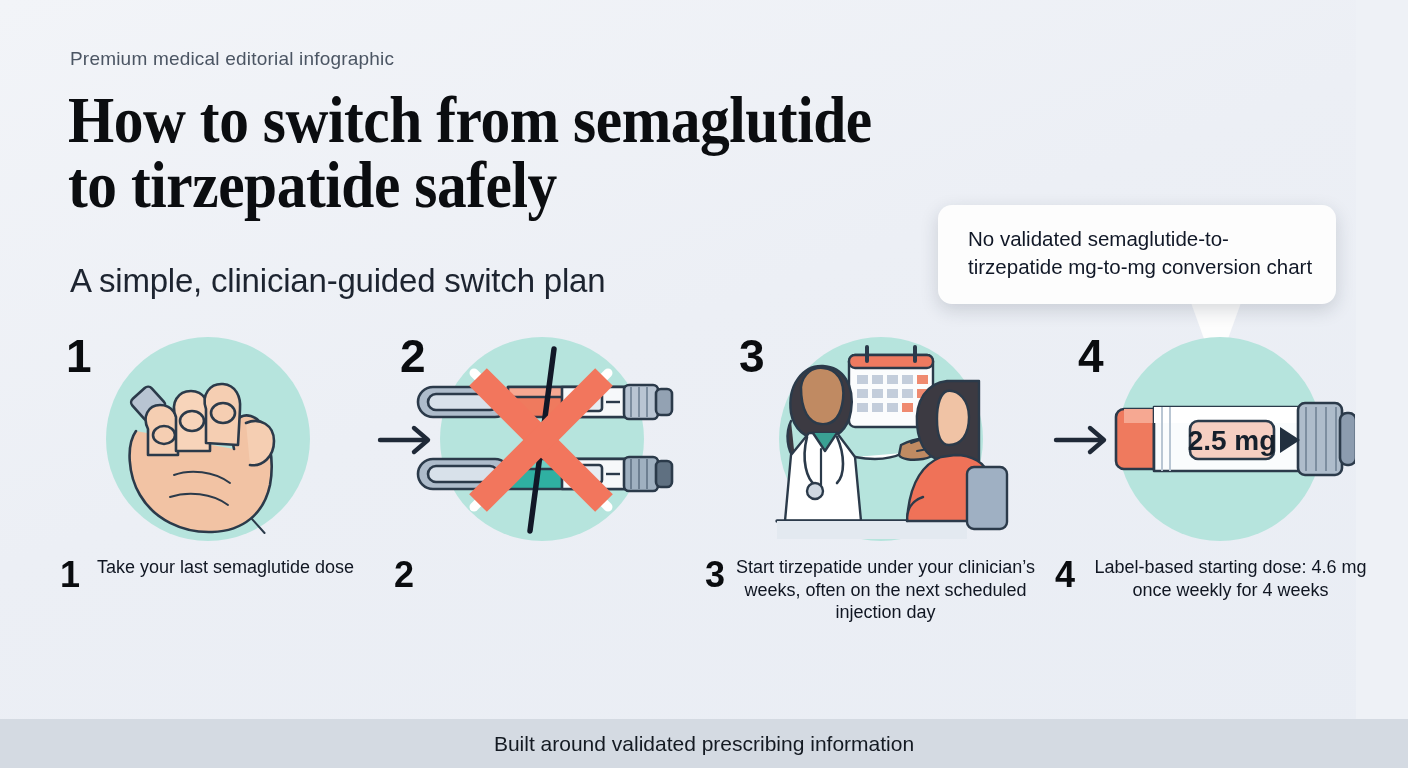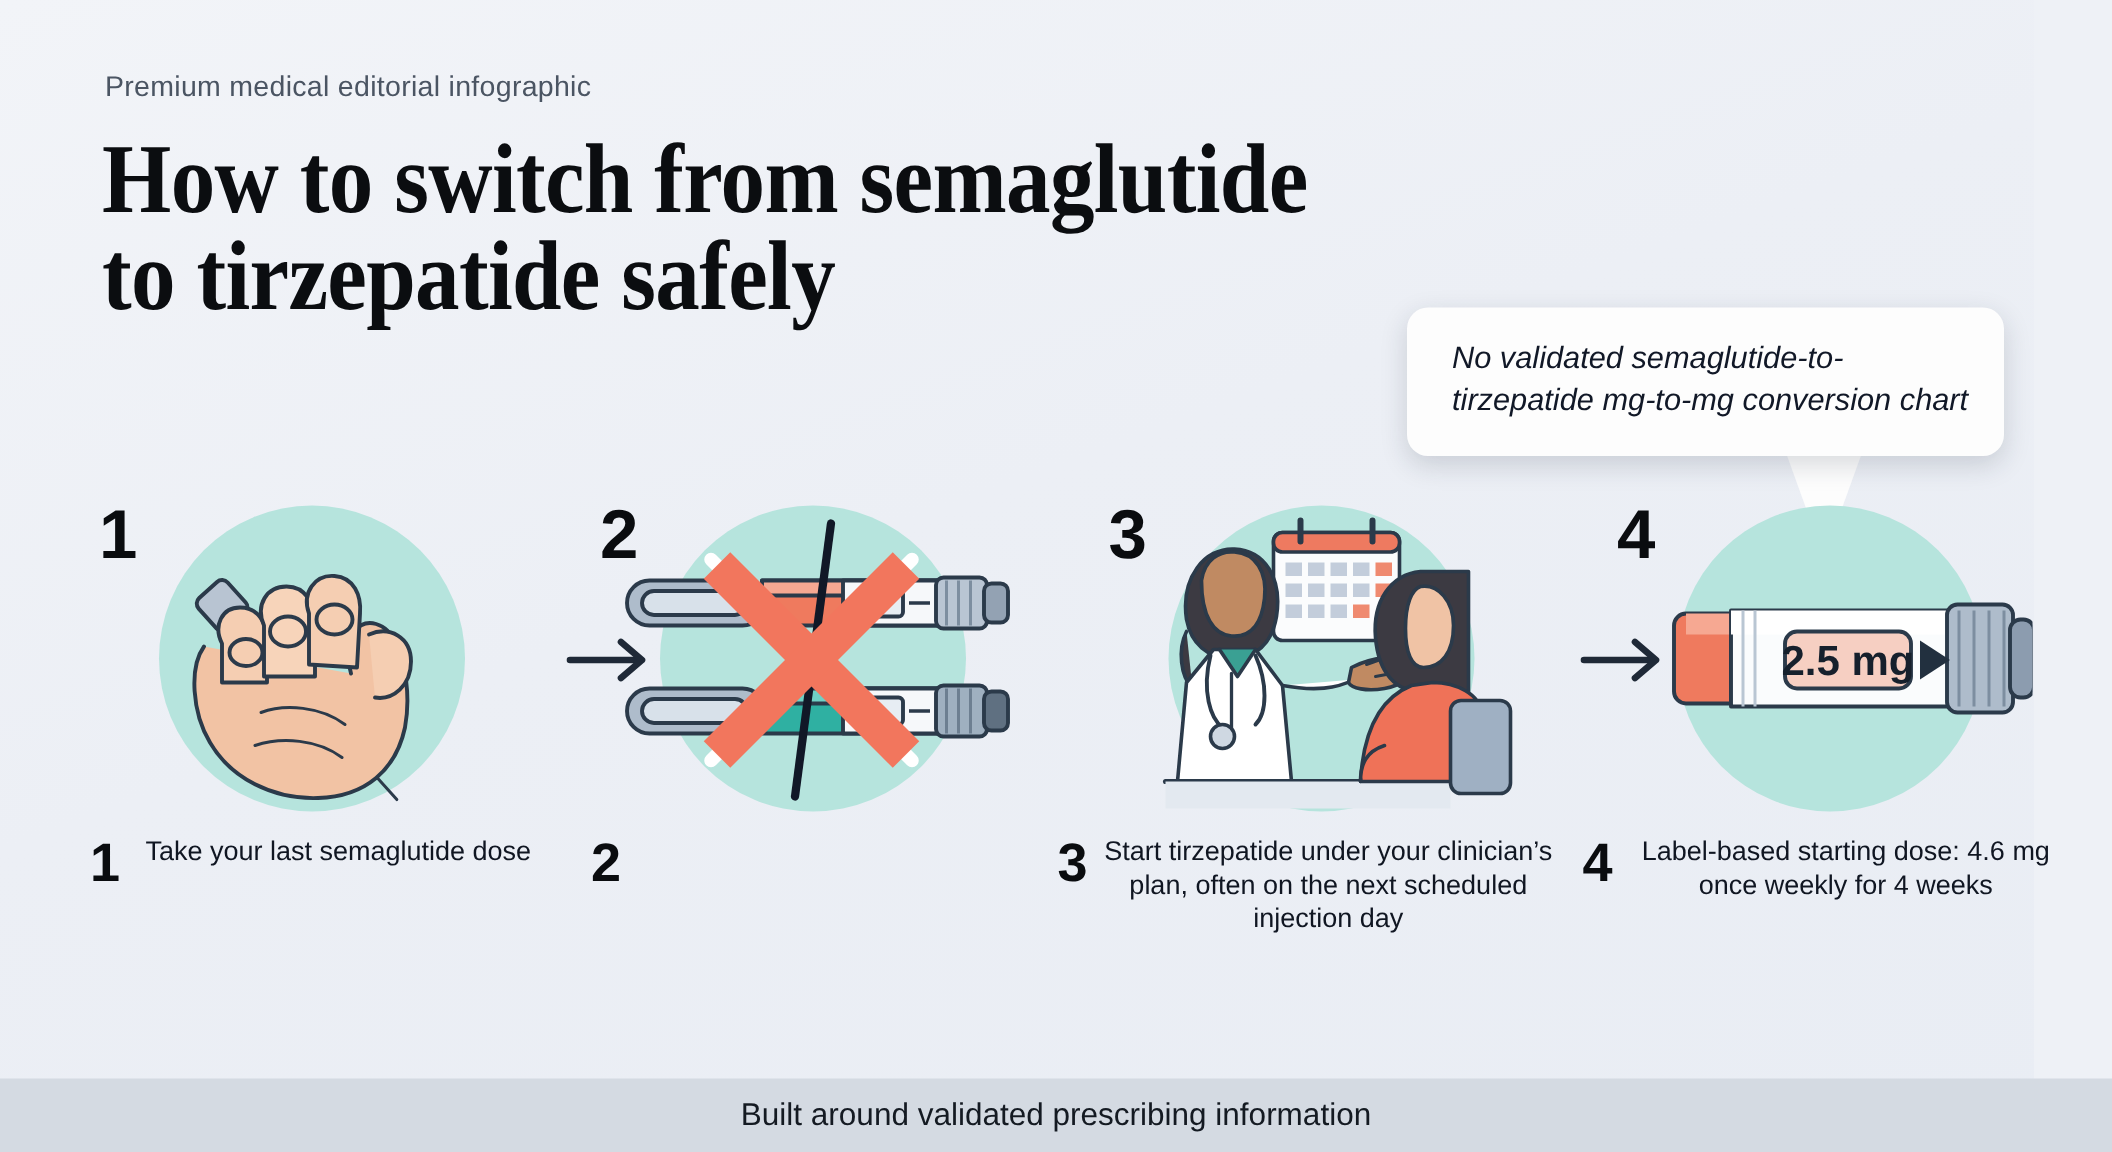--- a/index.html
+++ b/index.html
@@ -58,21 +58,20 @@
   .callout {
     position: absolute;
     left: 938px;
     top: 205px;
     width: 398px;
     background: #fdfdfd;
     border-radius: 14px;
     box-shadow: 0 6px 18px rgba(30, 41, 59, 0.17);
     padding: 20px 16px 22px 30px;
     box-sizing: border-box;
-    font-style: italic;
   }
   .callout-text {
     font-size: 20.5px;
     line-height: 1.38;
     color: #111827;
   }
   .callout-tail {
     position: absolute;
     left: 1190px;
     top: 300px;
@@ -196,20 +195,21 @@
 
 <div id="infographic">
 
   <div class="eyebrow">Premium medical editorial infographic</div>
 
   <div class="headline">
     <span class="line">How to switch from semaglutide</span>
     <span class="line">to tirzepatide safely</span>
   </div>
 
+  <div class="subhead">A simple, clinician-guided switch plan</div>
 
   <div class="callout-tail"></div>
   <div class="callout">
     <div class="callout-text">No validated semaglutide-to-tirzepatide mg-to-mg conversion chart</div>
   </div>
 
   <div class="steps">
 
     <div class="step step-1">
       <div class="step-num-top">1</div>
@@ -387,21 +387,21 @@
   <div class="captions">
     <div class="caption cap-1">
       <span class="cap-num">1</span>
       <span class="cap-text">Take your last semaglutide dose</span>
     </div>
     <div class="caption cap-2">
       <span class="cap-num">2</span>
     </div>
     <div class="caption cap-3">
       <span class="cap-num">3</span>
-      <span class="cap-text">Start tirzepatide under your clinician’s plan, often on the next scheduled injection day</span>
+      <span class="cap-text">Start tirzepatide under your clinician’s weeks, often on the next scheduled injection day</span>
     </div>
     <div class="caption cap-4">
       <span class="cap-num">4</span>
       <span class="cap-text">Label-based starting dose: 4.6 mg once weekly for 4 weeks</span>
     </div>
   </div>
 
   <div class="footer">
     <span class="footer-text">Built around validated prescribing information</span>
   </div>

